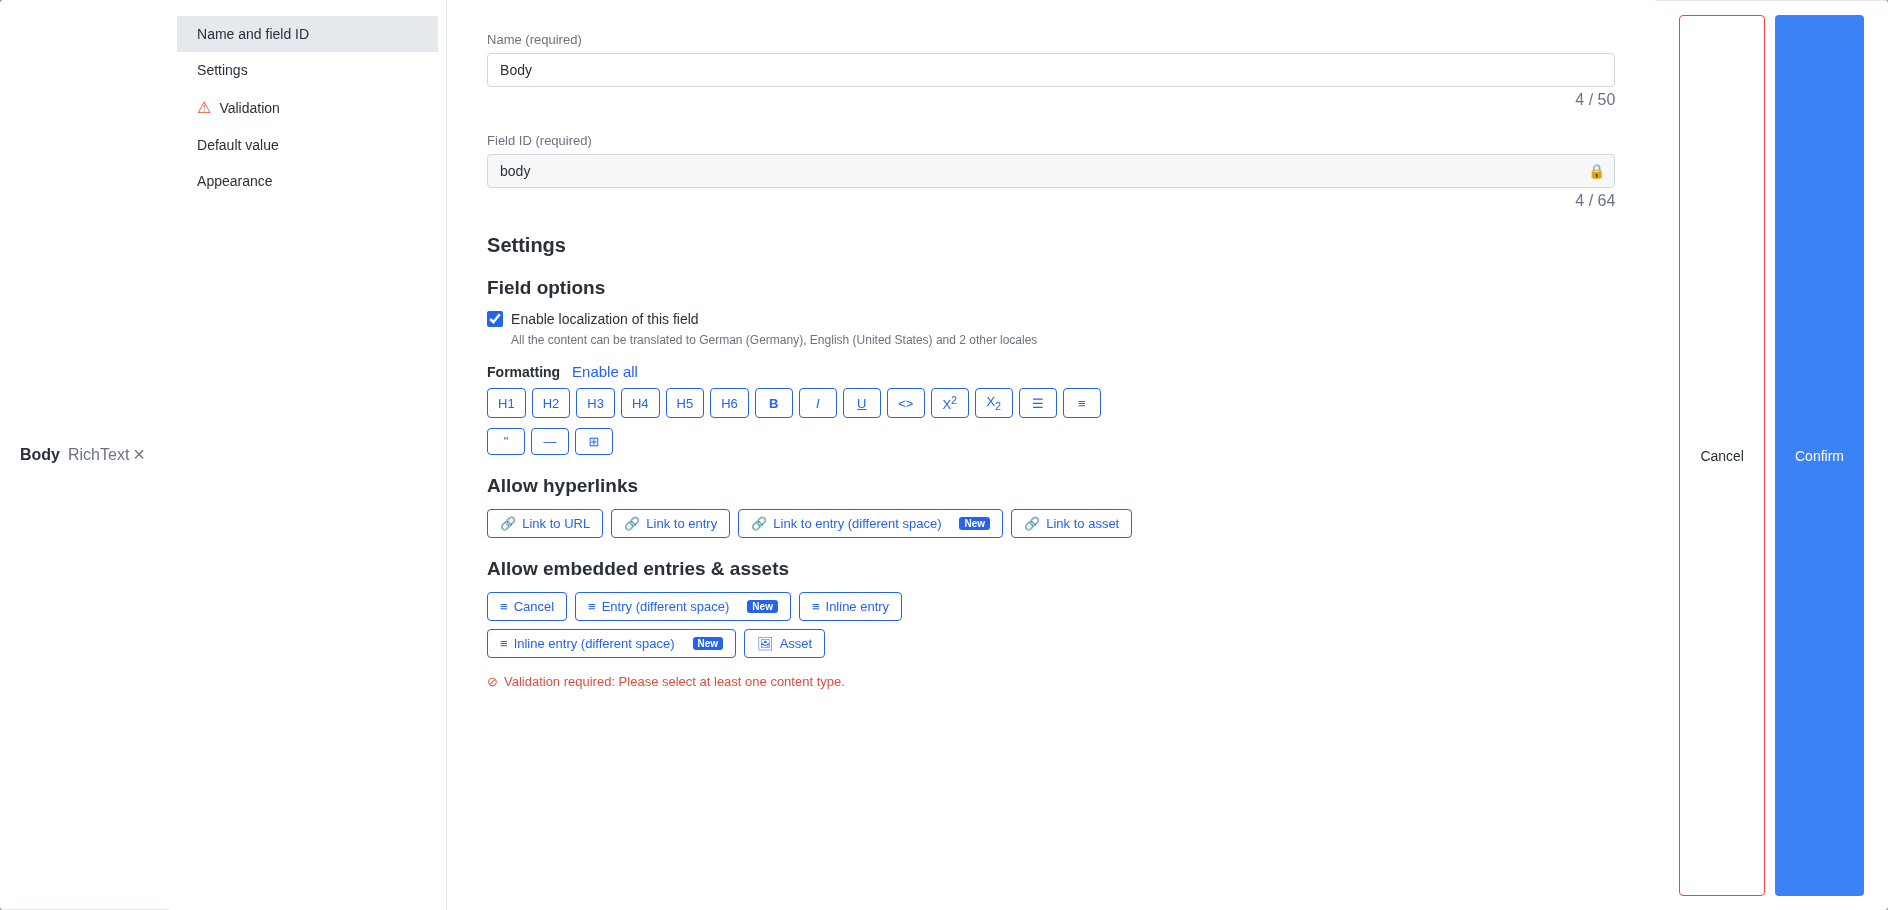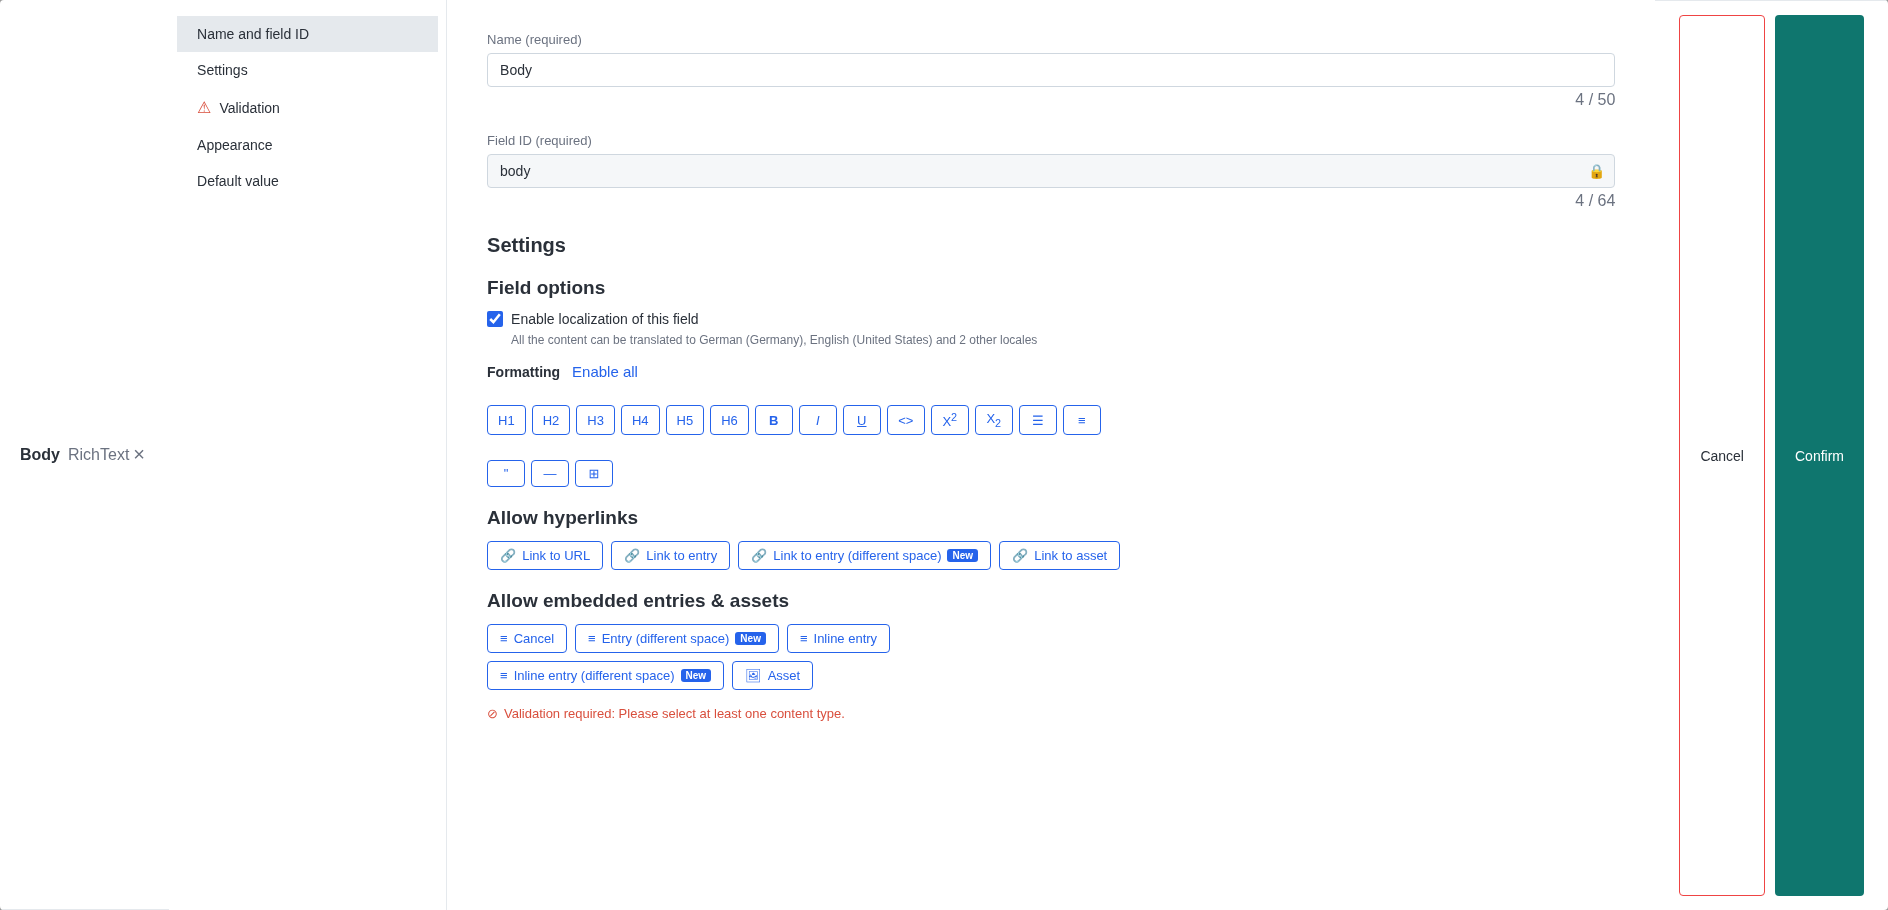--- a/index.html
+++ b/index.html
@@ -33,40 +33,40 @@
 
     .section-title { font-size: 20px; font-weight: 600; margin-bottom: 20px; }
     .subsection-title { font-size: 19px; font-weight: 600; margin-bottom: 12px; }
 
     .checkbox-row { display: flex; align-items: flex-end; gap: 8px; margin-bottom: 6px; }
     .checkbox-row input[type=checkbox] { width: 16px; height: 16px; accent-color: #2563eb; }
     .checkbox-hint { font-size: 12px; color: #6b7280; margin-left: 24px; margin-bottom: 16px; }
 
     .formatting-label { font-size: 14px; font-weight: 600; display: inline; }
     .enable-all-link { font-size: 15px; color: #2563eb; cursor: pointer; margin-left: 8px; text-decoration: none; }
-    .formatting-row { display: flex; flex-wrap: wrap; gap: 6px; margin-top: 25px; margin-bottom: 10px; }
+    .formatting-row { display: flex; flex-wrap: wrap; gap: 6px; margin-top: 8px; margin-bottom: 10px; }
     .fmt-btn { border: 1px solid #2563eb; border-radius: 4px; padding: 5px 10px; background: #fff; color: #2563eb; font-size: 13px; cursor: pointer; font-weight: 500; min-width: 38px; text-align: center; }
     .fmt-btn.bold-btn { font-weight: 700; }
     .fmt-btn.italic-btn { font-style: italic; }
 
     .hyperlink-section { margin-top: 20px; }
     .hyperlink-buttons { display: flex; flex-wrap: wrap; gap: 8px; margin-top: 10px; }
     .hlink-btn { display: flex; align-items: center; gap: 6px; border: 1px solid #2563eb; border-radius: 4px; padding: 6px 12px; background: #fff; color: #2563eb; font-size: 13px; cursor: pointer; }
-    .new-badge { background: #2563eb; color: #fff; font-size: 10px; padding: 1px 5px; border-radius: 3px; margin-left: 0; font-weight: 600; }
+    .new-badge { background: #2563eb; color: #fff; font-size: 10px; padding: 1px 5px; border-radius: 3px; margin-left: 12px; font-weight: 600; }
 
     .embedded-section { margin-top: 20px; }
     .embedded-buttons { display: flex; flex-wrap: wrap; gap: 8px; margin-top: 10px; }
     .embed-btn { display: flex; align-items: center; gap: 6px; border: 1px solid #2563eb; border-radius: 4px; padding: 6px 12px; background: #fff; color: #2563eb; font-size: 13px; cursor: pointer; }
     .embed-row2 { display: flex; flex-wrap: wrap; gap: 8px; margin-top: 8px; }
 
     .validation-error { display: flex; align-items: center; gap: 6px; color: #d94f3d; font-size: 13px; margin-top: 16px; }
 
     .modal-footer { border-top: 1px solid #e5e9ed; padding: 14px 24px; display: flex; justify-content: flex-end; gap: 10px; }
     .btn-cancel { background: #fff; border: 1px solid #ef4444; border-radius: 4px; padding: 8px 20px; cursor: pointer; font-size: 14px; color: #2a3039; }
-    .btn-confirm { background: #0f766e; border: none; border-radius: 4px; padding: 8px 20px; cursor: pointer; font-size: 14px; color: #fff; font-weight: 500; }
+    .btn-confirm { background: #3b82f6; border: none; border-radius: 4px; padding: 8px 20px; cursor: pointer; font-size: 14px; color: #fff; font-weight: 500; }
   </style>
 </head>
 <body>
 
 <div class="modal-overlay">
   <div class="modal">
 
     <div class="modal-header">
       <div class="modal-title">
         <span>Body</span>
@@ -82,24 +82,24 @@
           <span>Name and field ID</span>
         </div>
         <div class="sidebar-item">
           <span>Settings</span>
         </div>
         <div class="sidebar-item">
           <span class="error-dot">⚠</span>
           <span>Validation</span>
         </div>
         <div class="sidebar-item">
+          <span>Default value</span>
+        </div>
+        <div class="sidebar-item">
           <span>Appearance</span>
-        </div>
-        <div class="sidebar-item">
-          <span>Default value</span>
         </div>
       </div>
 
       <div class="content">
 
         <div class="form-group">
           <label class="form-label">
             <span>Name</span> <span>(required)</span>
           </label>
           <input class="form-input" type="text" value="Body" style="">

